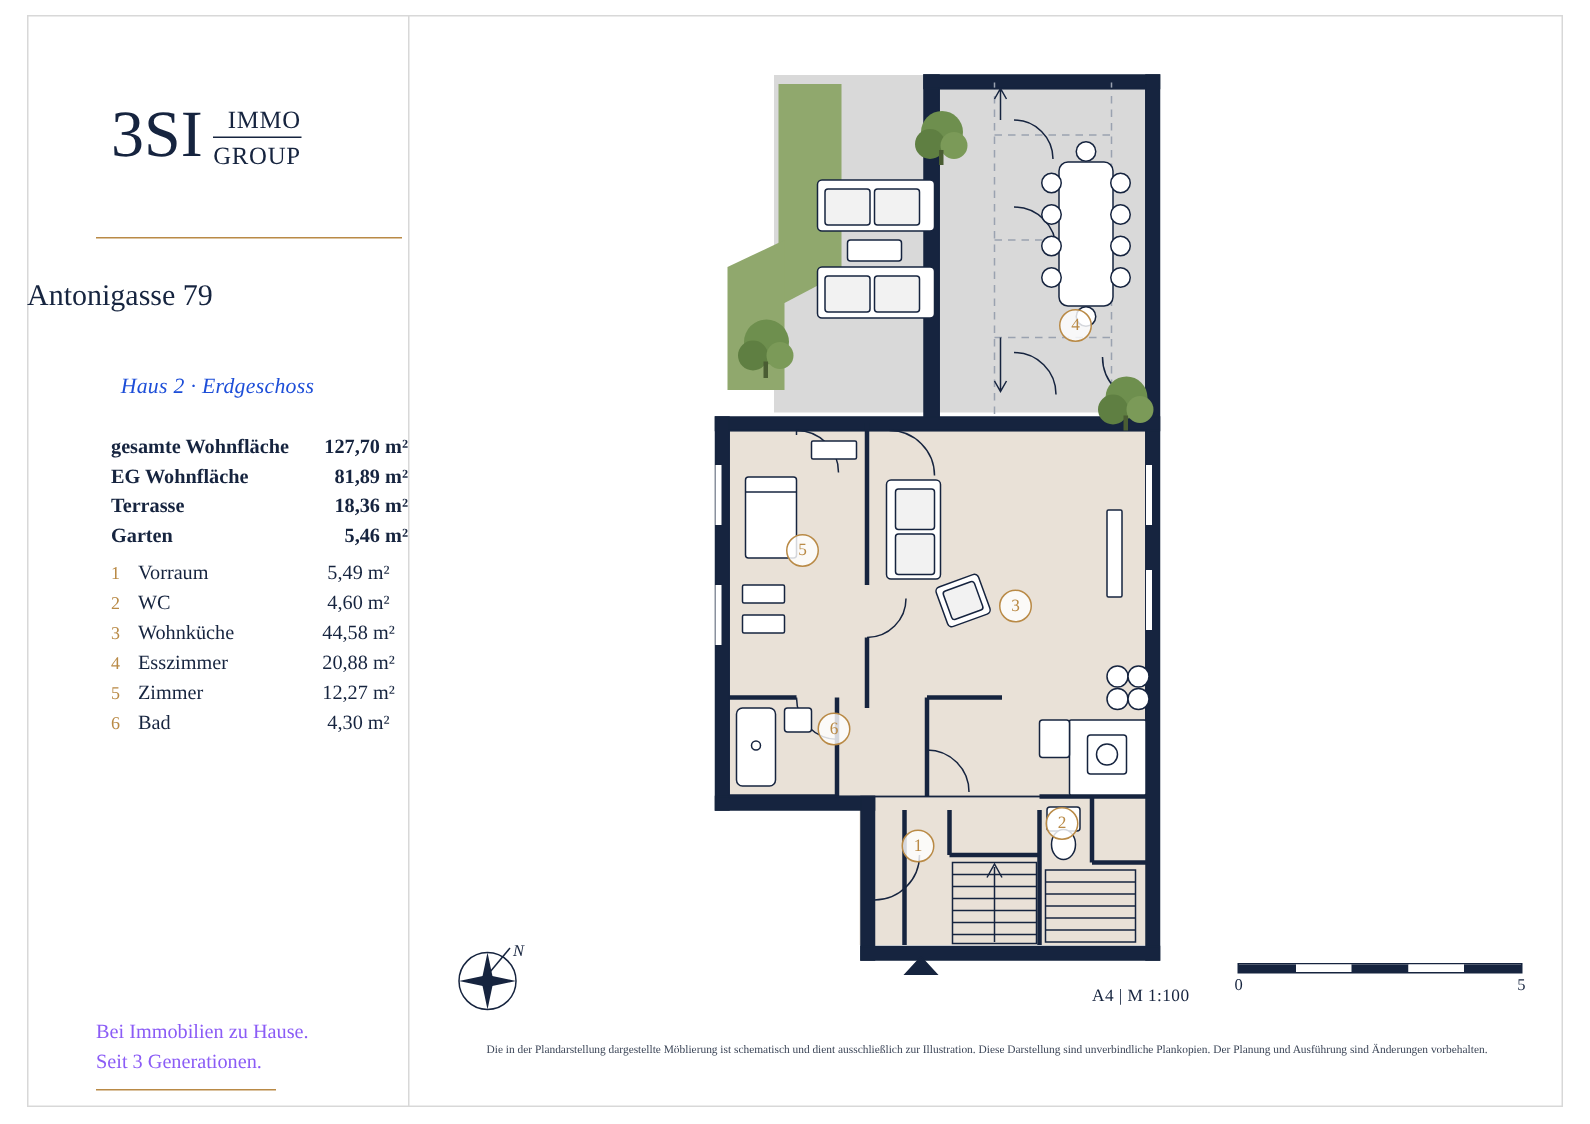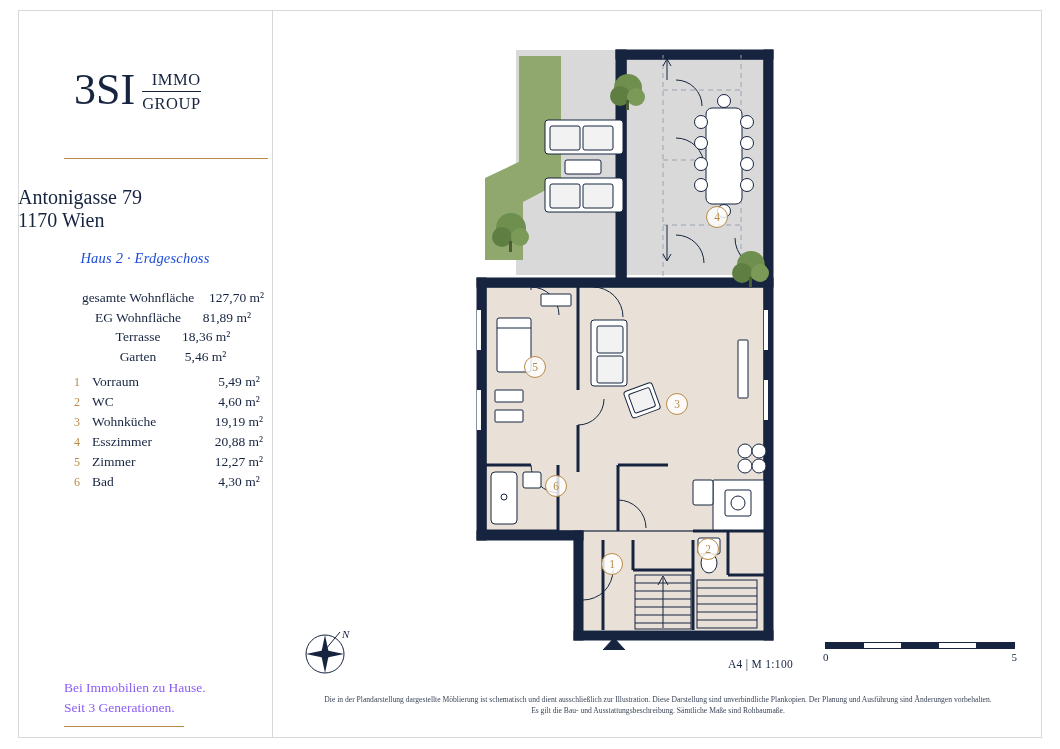--- a/index.html
+++ b/index.html
@@ -107,23 +107,23 @@
   .areas {
     position: absolute;
     left: 56px;
     top: 278px;
     width: 198px;
     color: #16243f;
     font-size: 13.5px;
   }
   .area-row {
     display: flex;
-    justify-content: center;
+    justify-content: space-between;
     line-height: 19.5px;
-    font-weight: normal;
+    font-weight: bold;
   }
   .area-row .val {
     text-align: right;
     min-width: 70px;
   }
 
   .rooms {
     position: absolute;
     left: 56px;
     top: 362px;
@@ -287,21 +287,20 @@
         <div>IMMO</div>
         <div class="logo-rule"></div>
         <div>GROUP</div>
       </div>
     </div>
 
     <div class="rule-gold"></div>
 
     <div class="address">
       <div>Antonigasse 79</div>
-      <div>1170 Wien</div>
     </div>
 
     <div class="subtitle">Haus 2 · Erdgeschoss</div>
 
     <div class="areas">
       <div class="area-row">
         <span>gesamte Wohnfläche</span>
         <span class="val">127,70 m²</span>
       </div>
       <div class="area-row">
@@ -325,21 +324,21 @@
         <span class="room-val">5,49 m²</span>
       </div>
       <div class="room-row">
         <span class="room-num">2</span>
         <span class="room-label">WC</span>
         <span class="room-val">4,60 m²</span>
       </div>
       <div class="room-row">
         <span class="room-num">3</span>
         <span class="room-label">Wohnküche</span>
-        <span class="room-val">19,19 m²</span>
+        <span class="room-val">44,58 m²</span>
       </div>
       <div class="room-row">
         <span class="room-num">4</span>
         <span class="room-label">Esszimmer</span>
         <span class="room-val">20,88 m²</span>
       </div>
       <div class="room-row">
         <span class="room-num">5</span>
         <span class="room-label">Zimmer</span>
         <span class="room-val">12,27 m²</span>
@@ -588,16 +587,15 @@
         <div class="scale-seg"></div>
       </div>
       <div class="scale-ends">
         <span class="s0">0</span>
         <span class="s5">5</span>
       </div>
     </div>
 
     <div class="disclaimer">
       <div>Die in der Plandarstellung dargestellte Möblierung ist schematisch und dient ausschließlich zur Illustration. Diese Darstellung sind unverbindliche Plankopien. Der Planung und Ausführung sind Änderungen vorbehalten.</div>
-      <div>Es gilt die Bau- und Ausstattungsbeschreibung. Sämtliche Maße sind Rohbaumaße.</div>
     </div>
   </div>
 </div>
 
 </body></html>

